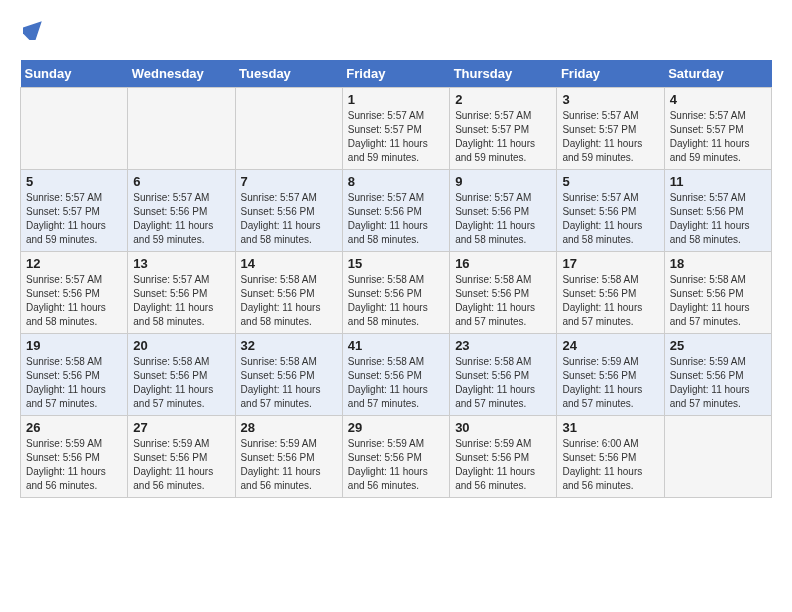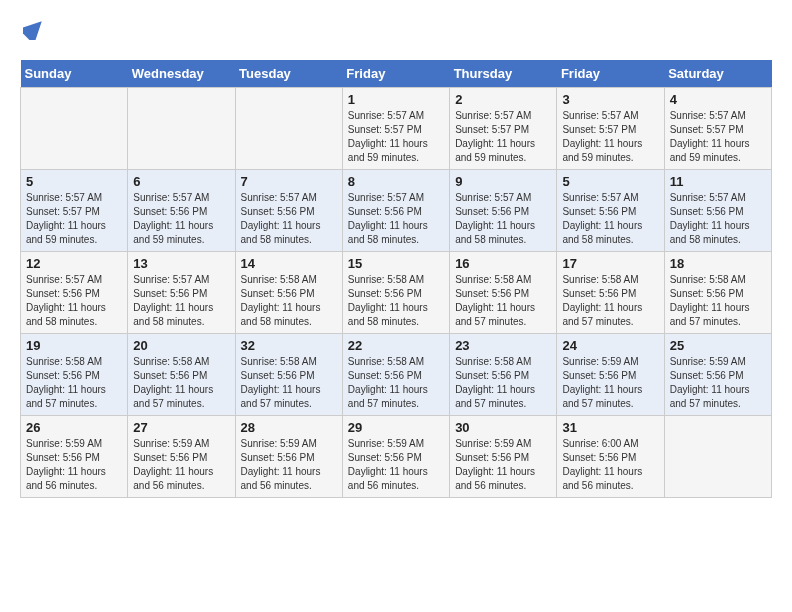--- a/index.html
+++ b/index.html
@@ -249,21 +249,21 @@
 Sunset: 5:56 PM
 Daylight: 11 hours and 57 minutes.</div>
         </td>
         <td>
           <span class="day-num">32</span>
           <div class="day-info" style="white-space: pre-line;">Sunrise: 5:58 AM
 Sunset: 5:56 PM
 Daylight: 11 hours and 57 minutes.</div>
         </td>
         <td>
-          <span class="day-num">22</span>
+          <span class="day-num">41</span>
           <div class="day-info" style="white-space: pre-line;">Sunrise: 5:58 AM
 Sunset: 5:56 PM
 Daylight: 11 hours and 57 minutes.</div>
         </td>
         <td>
           <span class="day-num">23</span>
           <div class="day-info" style="white-space: pre-line;">Sunrise: 5:58 AM
 Sunset: 5:56 PM
 Daylight: 11 hours and 57 minutes.</div>
         </td>

